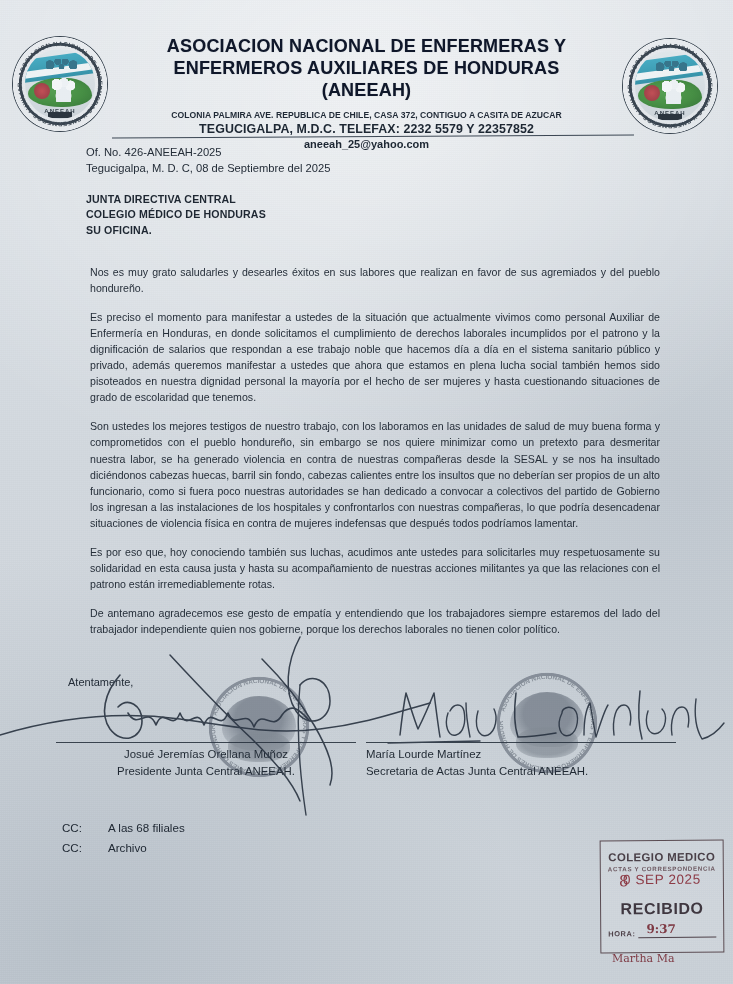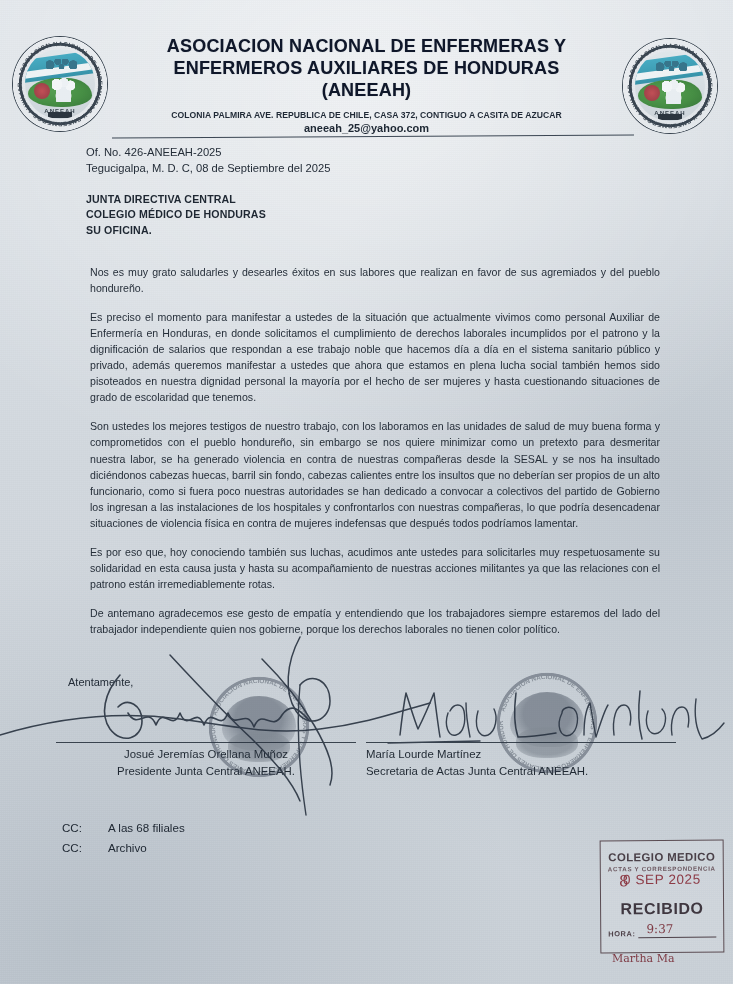--- a/index.html
+++ b/index.html
@@ -259,20 +259,21 @@
   .recv-hora-row {
     display: flex; align-items: flex-end;
     margin-top: 9px; padding: 0 7px;
   }
   .recv-hora-label {
     font-size: 7.4px; font-weight: bold; letter-spacing: 0.6px; color: #4e4149;
   }
   .recv-hora-line {
     flex: 1; border-bottom: 1.2px solid #4e4149; margin-left: 3px; height: 10px;
     position: relative;
+    font-weight: bold;
   }
   .recv-hora-value {
     position: absolute; left: 8px; bottom: 1px;
     font-family: "DejaVu Serif", serif;
     font-size: 12px; color: #7e3a44;
   }
   .recv-signature {
     position: absolute; left: 612px; top: 952px;
     font-family: "DejaVu Serif", serif;
     font-size: 11px; color: #7e3a44;
@@ -334,20 +335,21 @@
       <div class="bottom-dots"></div>
     </div>
   </div>
 
   <div class="letterhead">
     <div class="org-title">
       <div>ASOCIACION NACIONAL DE ENFERMERAS Y</div>
       <div>ENFERMEROS AUXILIARES DE HONDURAS (ANEEAH)</div>
     </div>
     <div class="org-address">COLONIA PALMIRA AVE. REPUBLICA DE CHILE, CASA 372, CONTIGUO A CASITA DE AZUCAR</div>
+    <div class="org-phone">TEGUCIGALPA, M.D.C. TELEFAX: 2232 5579 Y 22357852</div>
     <div class="org-email">aneeah_25@yahoo.com</div>
   </div>
   <div class="head-rule"></div>
 
   <div class="ref-block">
     <div class="ref-line">Of.  No. 426-ANEEAH-2025</div>
     <div class="ref-line">Tegucigalpa, M. D. C, 08 de Septiembre del 2025</div>
   </div>
 
   <div class="recipient">

